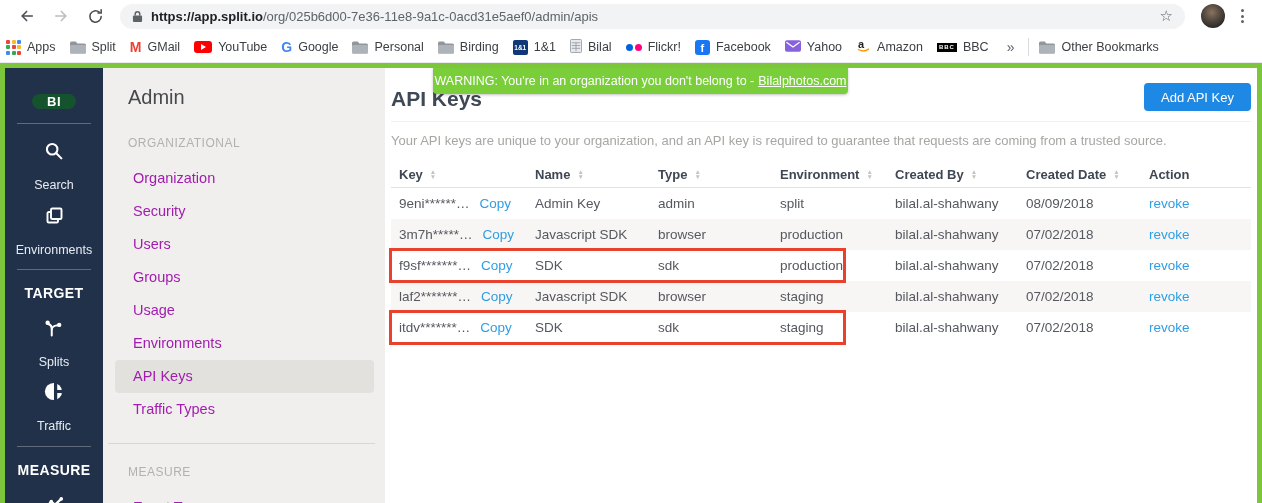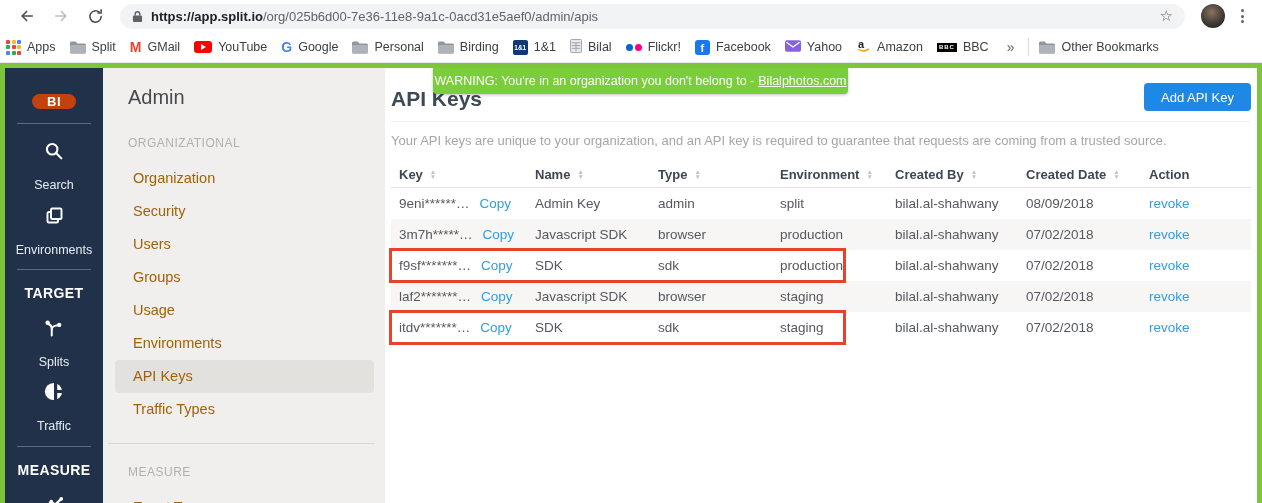--- a/index.html
+++ b/index.html
@@ -45,39 +45,39 @@
   .bm-overflow { color:#5f6368; font-size:14px; padding:0 8px; cursor:pointer; }
   .bm-sep { width:1px; height:18px; background:#dadce0; margin:0 6px; }
 
   
   .app { display:flex; height:440px; border:5px solid #7dc63c; border-bottom:none;
     background:#fff; overflow:hidden; }
 
   
   .dark-side { width:98px; flex-shrink:0; background:#22314a; color:#fff;
     display:flex; flex-direction:column; align-items:center; }
-  .dk-avatar { width:44px; height:38px; margin-top:26px; background:#c2410c; border-radius:8px;
+  .dk-avatar { width:44px; height:38px; margin-top:26px; background:#14532d; border-radius:8px;
     display:flex; align-items:center; justify-content:center; font-size:13px; font-weight:bold;
     letter-spacing:.5px; cursor:pointer; }
   .dk-div { width:74px; border-top:1px solid rgba(255,255,255,.28); }
   .dk-div.d1 { margin-top:14px; } .dk-div.d2 { margin-top:12px; } .dk-div.d3 { margin-top:13px; }
   .dk-item { display:flex; flex-direction:column; align-items:center; gap:14px; cursor:pointer;
     color:#e6ecf2; font-size:12.5px; }
   .dk-item.i-search { margin-top:16px; } .dk-item.i-env { margin-top:13px; }
   .dk-item.i-splits { margin-top:16px; } .dk-item.i-seg { margin-top:12px; }
   .dk-item.i-metrics { margin-top:15px; }
   .dk-head { font-size:14px; font-weight:bold; letter-spacing:.4px; margin-top:15px; color:#fff; }
 
   
   .admin-nav { width:282px; flex-shrink:0; background:#f0efed; padding:18px 0 0 25px;
     color:#5c5c5c; overflow:hidden; }
   .admin-title { font-size:20px; color:#46494d; }
   .org-head { margin-top:27px; font-size:12px; letter-spacing:.5px; color:#b3b1ad; }
   .admin-list { list-style:none; margin-top:12px; }
-  .admin-item { height:33px; line-height:33px; font-size:14.5px; color:#a16207;
+  .admin-item { height:33px; line-height:33px; font-size:14.5px; color:#a21caf;
     margin-left:-13px; width:259px; padding-left:18px; border-radius:4px; cursor:pointer; }
   .admin-item.selected { background:#e3e1de; }
   .admin-div { border-top:1px solid #d9d7d4; margin:17px 10px 0 -20px; }
   .measure-head { margin-top:21px; font-size:12px; letter-spacing:.5px; color:#b3b1ad; }
 
   
   .content { flex:1; position:relative; padding:0 6px; background:#fff; min-width:0; }
   .warn-banner { position:absolute; top:0; left:48px; width:415px; height:26px;
     background:#79ce3a; color:#fff; font-size:12.5px; display:flex; align-items:center;
     justify-content:center; border-radius:0 0 4px 4px; box-shadow:0 1px 3px rgba(0,0,0,.25);

